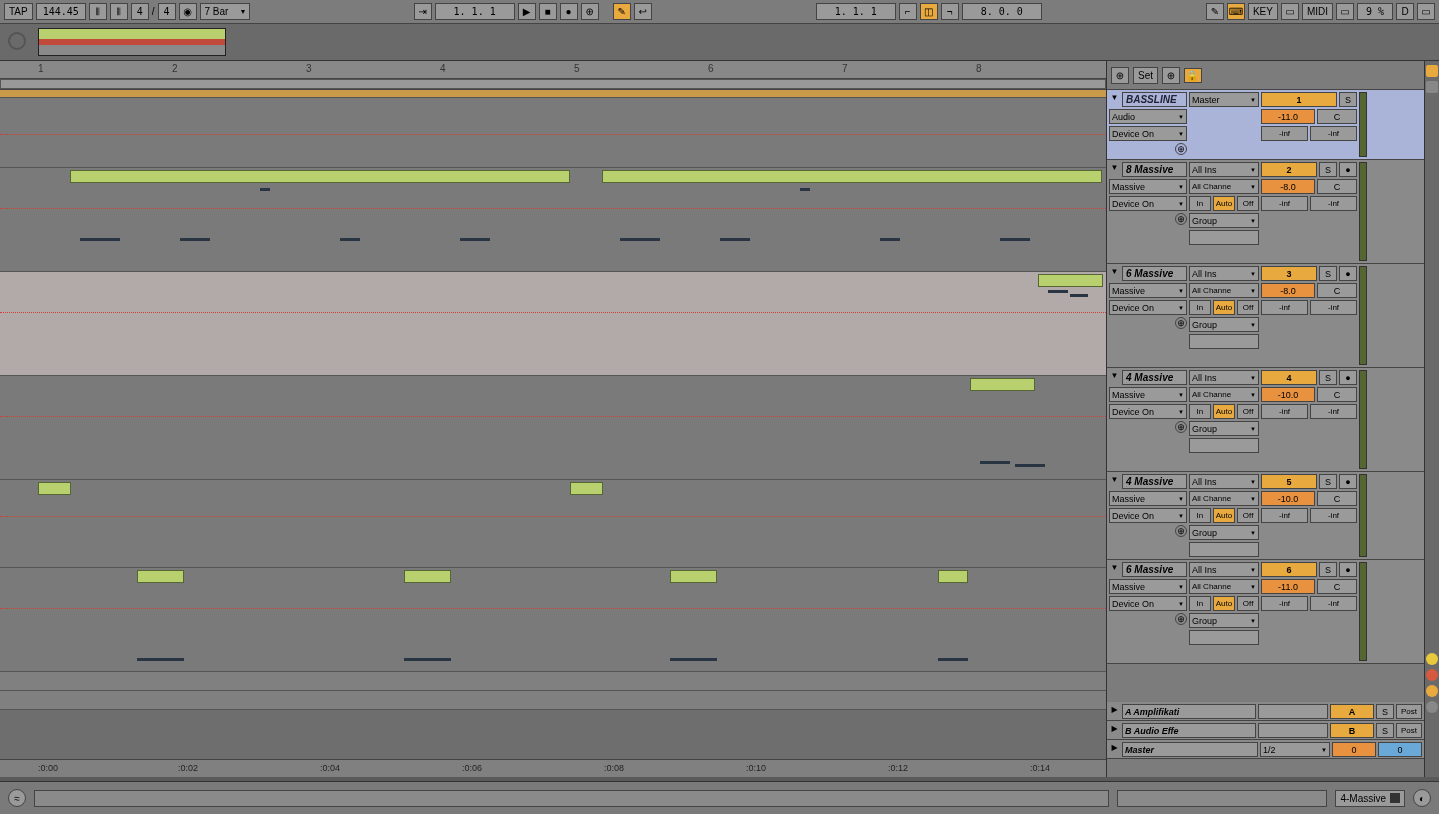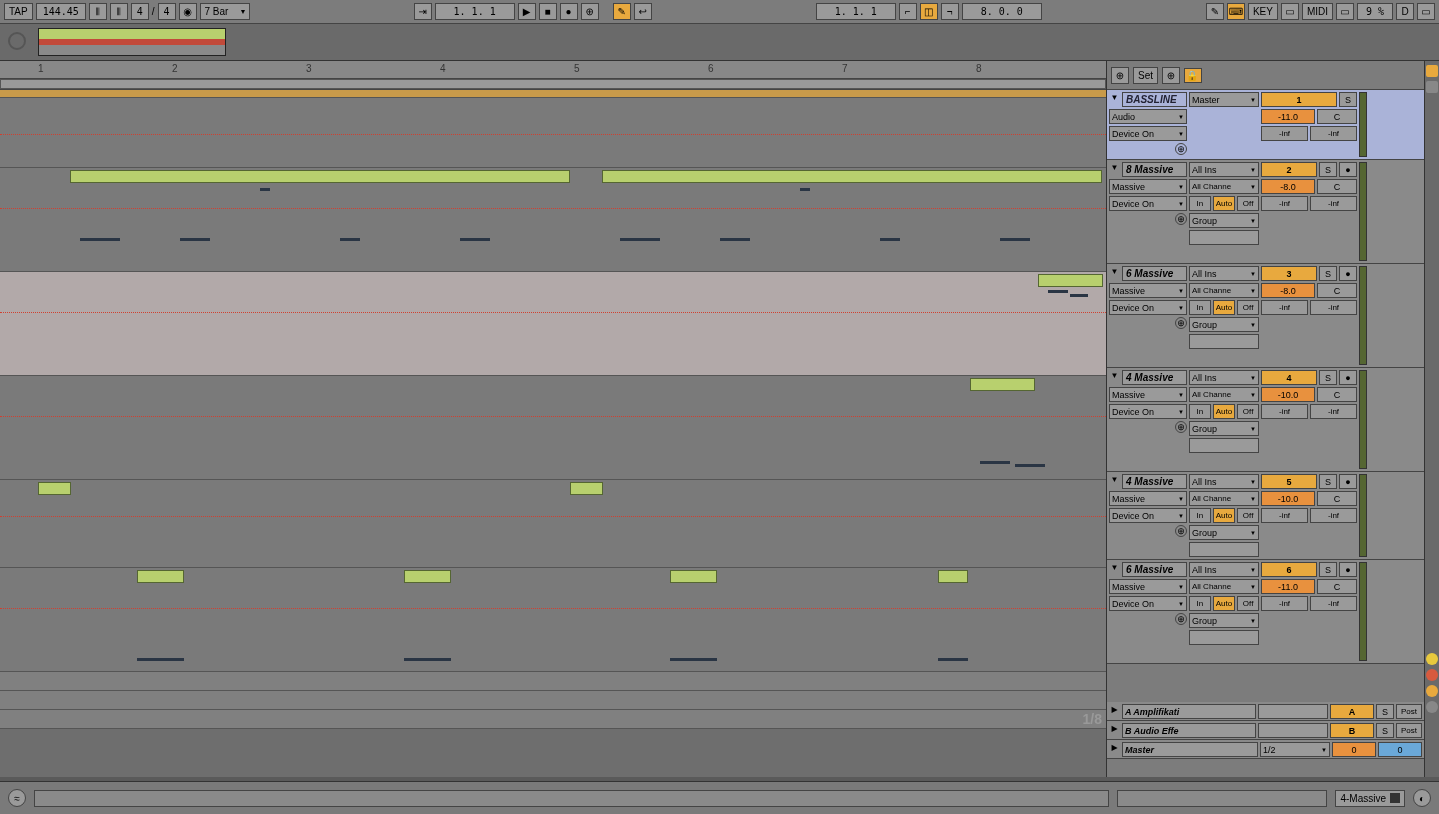--- a/index.html
+++ b/index.html
@@ -187,25 +187,32 @@
         <div class="clip" style="left:938px;width:30px;top:2px"></div>
         <div class="automation-line" style="top:40px"></div>
         <div class="midi-note" style="left:137px;top:90px;width:47px"></div>
         <div class="midi-note" style="left:404px;top:90px;width:47px"></div>
         <div class="midi-note" style="left:670px;top:90px;width:47px"></div>
         <div class="midi-note" style="left:938px;top:90px;width:30px"></div>
       </div>
 
       <div class="track-lane" style="top:582px;height:19px;background:#808080"></div>
       <div class="track-lane" style="top:601px;height:19px;background:#808080"></div>
-      <div class="track-lane" style="top:620px;height:19px;background:#808080">
-        <div class="zoom-badge">1/8</div>
-      </div>
-    </div>
-
+    </div>
+
+    <div class="time-ruler-bottom">
+      <span class="time-label" style="left:38px">:0:00</span>
+      <span class="time-label" style="left:178px">:0:02</span>
+      <span class="time-label" style="left:320px">:0:04</span>
+      <span class="time-label" style="left:462px">:0:06</span>
+      <span class="time-label" style="left:604px">:0:08</span>
+      <span class="time-label" style="left:746px">:0:10</span>
+      <span class="time-label" style="left:888px">:0:12</span>
+      <span class="time-label" style="left:1030px">:0:14</span>
+    </div>
   </div>
 
   <div class="right-panel">
     <div class="track-header-top">
       <div class="btn btn-sm">⊕</div>
       <div class="btn">Set</div>
       <div class="btn btn-sm">⊕</div>
       <div class="lock-btn">🔒</div>
     </div>
 

